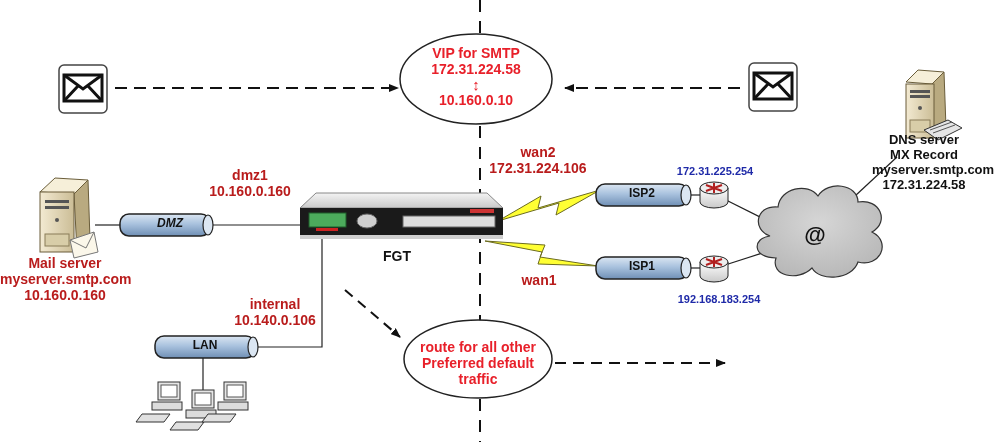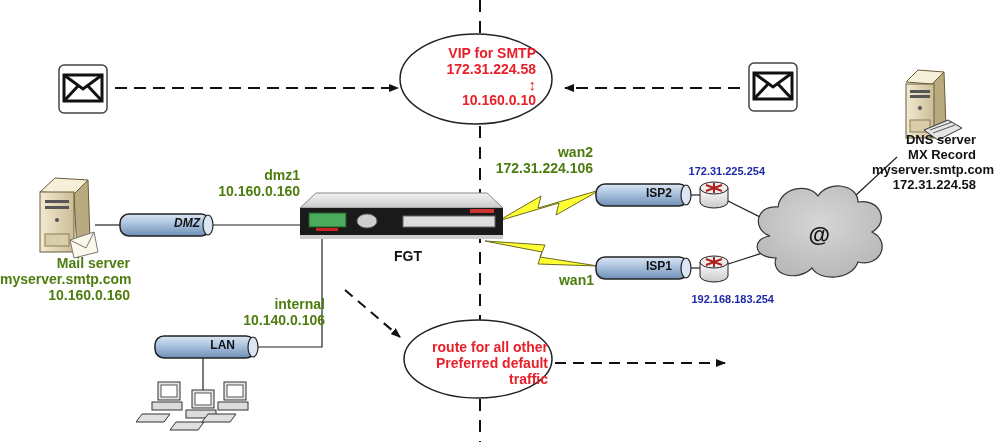--- a/index.html
+++ b/index.html
@@ -1,19 +1,19 @@
 <!DOCTYPE html>
 <html><head>
 <meta charset="utf-8">
 <style>
   html, body { margin: 0; padding: 0; background: #ffffff; }
   body { width: 999px; height: 442px; overflow: hidden; position: relative; font-family: "Liberation Sans", sans-serif; }
   #canvas { position: absolute; left: 0; top: 0; }
-  .lbl { position: absolute; font-family: "Liberation Sans", sans-serif; font-weight: bold; text-align: right; white-space: nowrap; line-height: 1.15; }
-  .blue { color: #4d7c0f; font-size: 14px; }
+  .lbl { position: absolute; font-family: "Liberation Sans", sans-serif; font-weight: bold; text-align: center; white-space: nowrap; line-height: 1.15; }
+  .blue { color: #b91c1c; font-size: 14px; }
   .blue-sm { color: #1f2aa8; font-size: 11px; }
   .red { color: #e8202a; font-size: 14px; }
   .black { color: #111111; font-size: 13px; }
   .pipe-lbl { color: #111; font-size: 12px; }
 </style>
 </head>
 <body>
 
 <svg id="canvas" width="999" height="442" viewBox="0 0 999 442">
   <defs>

